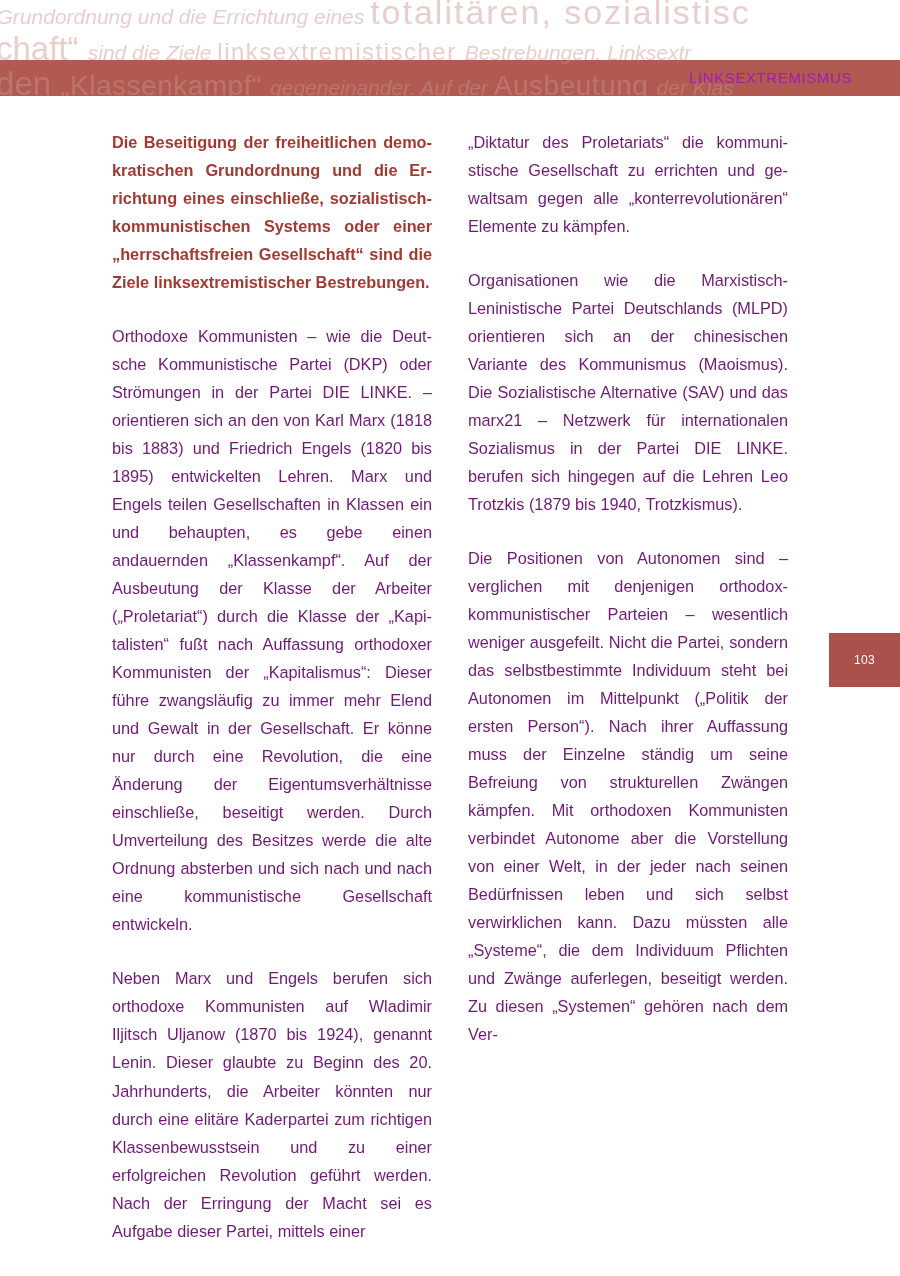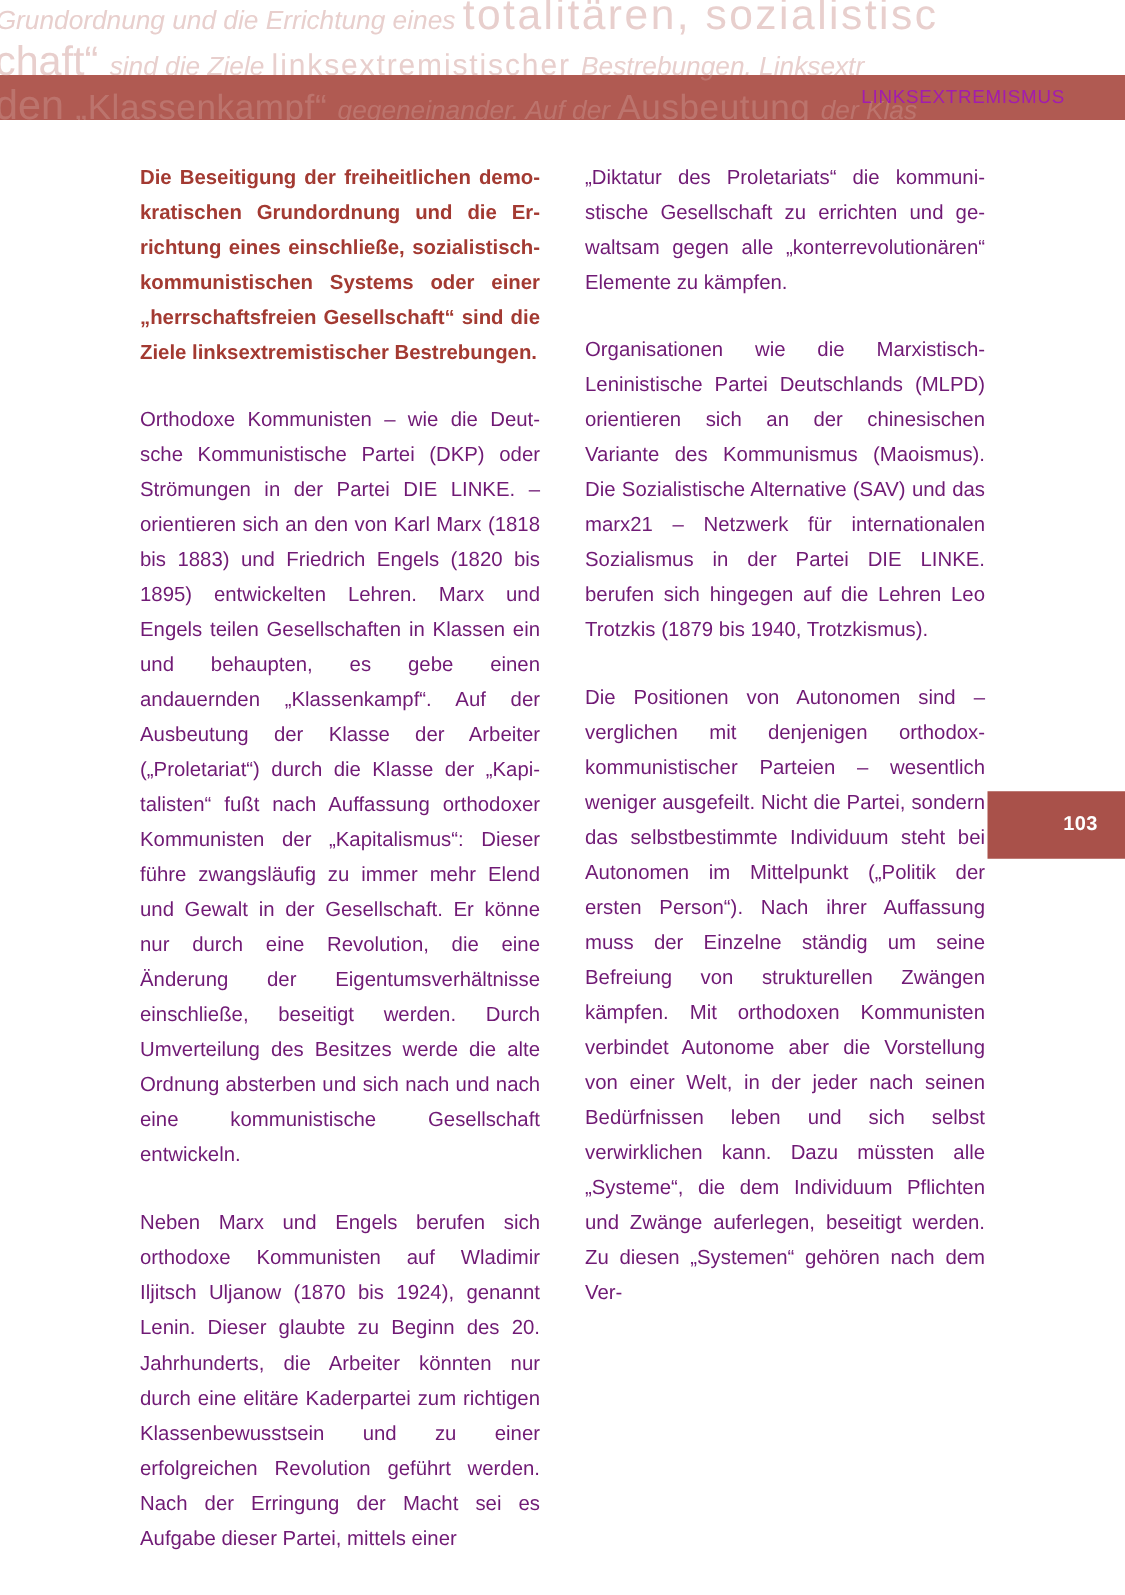--- a/index.html
+++ b/index.html
@@ -79,27 +79,26 @@
 
   
   #page-number-badge {
     position: absolute;
     right: 0;
     top: 633px;
     width: 71px;
     height: 54px;
     background: #a9514a;
     color: #ffffff;
-    font-size: 16px;
-    font-weight: bold;
+    font-size: 12px;
+    font-weight: normal;
     display: flex;
     align-items: center;
     justify-content: center;
     letter-spacing: .3px;
-    padding-left: 39px;
   }
 
   #content {
     position: absolute;
     left: 112px;
     top: 128px;
     width: 676px;
   }
 
   #page-title {

